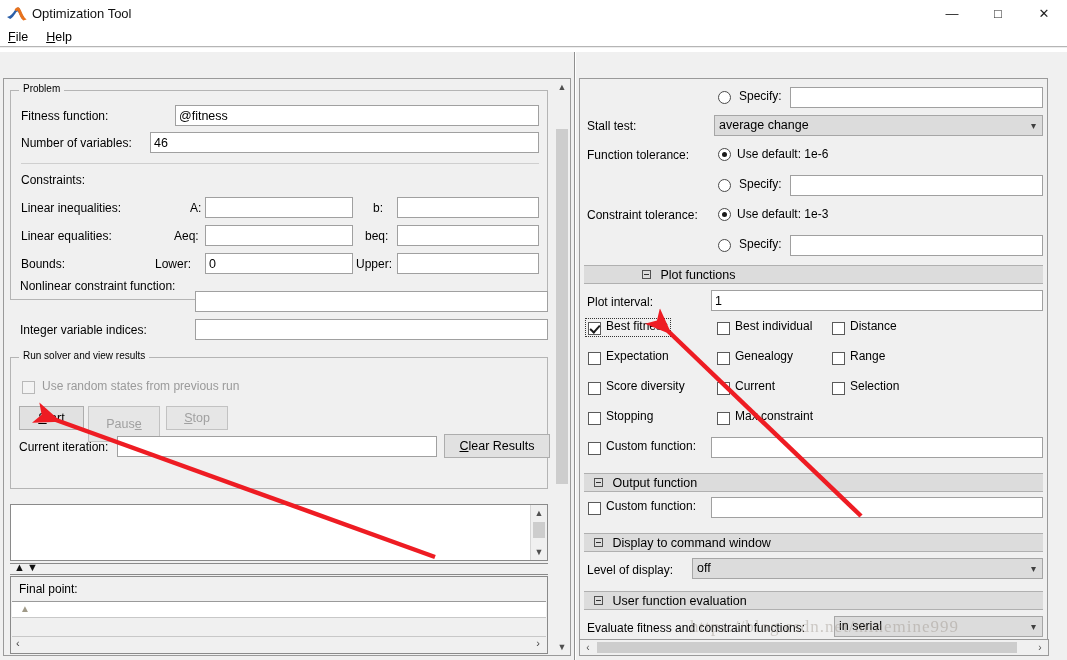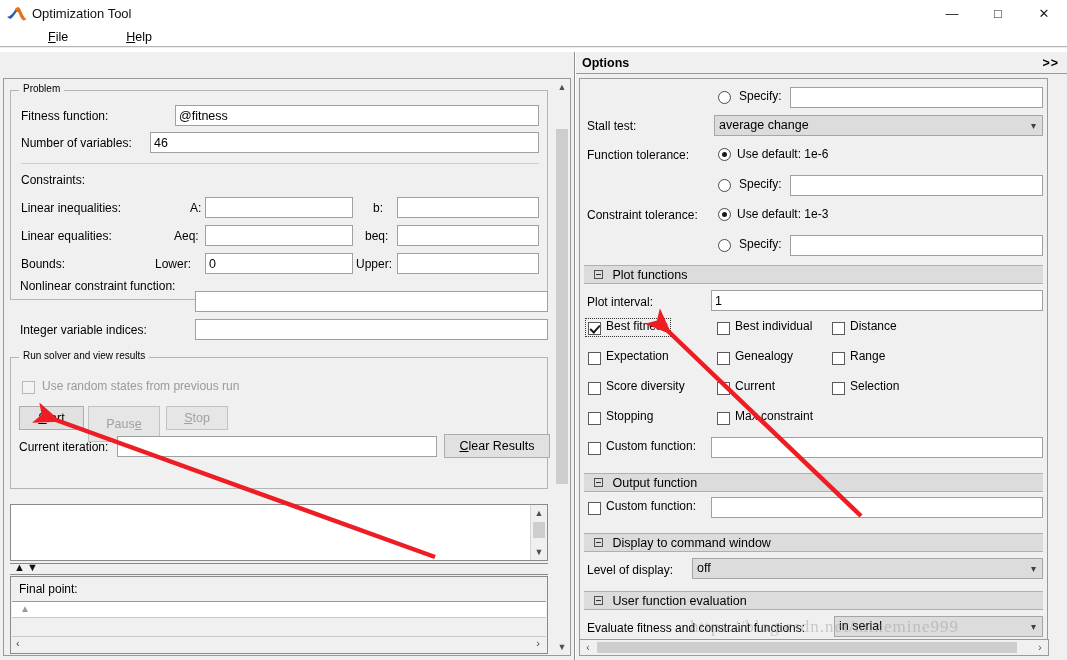--- a/index.html
+++ b/index.html
@@ -20,21 +20,21 @@
     position:relative;
   }
   #app-logo{ width:22px; height:16px; margin-left:6px; position:relative; flex:0 0 auto;}
   #app-title{ font-size:13px; margin-left:4px; color:#111; }
   #winbtns{ position:absolute; right:0; top:0; height:27px; display:flex; }
   .winbtn{ width:46px; height:27px; display:flex; align-items:center; justify-content:center;
            font-size:13px; color:#222; }
 
   
   #menubar{ height:19px; display:flex; align-items:center; padding-left:8px; background:#ffffff;}
-  .menu-item{ font-size:12.5px; margin-right:18px; color:#000;margin-left:40px; }
+  .menu-item{ font-size:12.5px; margin-right:18px; color:#000; }
   .menu-item u{ text-decoration:underline; }
   #menu-sep{ height:2px; border-top:1px solid #b5b5b5; border-bottom:1px solid #ededed; }
 
   
   #main{ position:absolute; left:0; top:52px; width:1067px; height:608px; }
 
   .panel-header{
     height:22px; line-height:22px; font-weight:bold; font-size:12.5px;
     padding-left:6px; background:#f0f0f0;
     border-bottom:1px solid #9a9a9a; position:relative;
@@ -277,24 +277,20 @@
     </div>
 
     <div id="left-vscroll">
       <div class="sb-arrow" style="top:0;left:0;">▲</div>
       <div class="sb-thumb" style="top:50px; height:355px; left:2px;"></div>
       <div class="sb-arrow" style="bottom:0;left:0;">▼</div>
     </div>
   </div>
 
   <div id="right-panel">
-    <div class="panel-header">
-      <span>Options</span>
-      <span class="rt">&gt;&gt;</span>
-    </div>
 
     <div id="right-body">
 
       <span class="radio" style="left:138px; top:12px;"></span>
       <span class="lbl" style="left:159px; top:10px;">Specify:</span>
       <input class="tf" style="left: 210px; top: 8px; width: 253px; height: 21px;" value="">
 
       <span class="lbl" style="left:7px; top:40px;">Stall test:</span>
       <div class="combo" style="left:134px; top:36px; width:329px; height:21px;">
         <span>average change</span>
@@ -310,21 +306,21 @@
       <input class="tf" style="left: 210px; top: 96px; width: 253px; height: 21px;" value="">
 
       <span class="lbl" style="left:7px; top:129px;">Constraint tolerance:</span>
       <span class="radio on" style="left:138px; top:129px;"></span>
       <span class="lbl" style="left:157px; top:128px;">Use default: 1e-3</span>
 
       <span class="radio" style="left:138px; top:160px;"></span>
       <span class="lbl" style="left:159px; top:158px;">Specify:</span>
       <input class="tf" style="left: 210px; top: 156px; width: 253px; height: 21px;" value="">
 
-      <div class="section-bar" style="left:4px; top:186px; width:459px;">
+      <div class="section-bar" style="left:4px; top:186px; width:459px;padding-left:48px;">
         <span class="sect-minus"></span>
         <span>Plot functions</span>
       </div>
 
       <span class="lbl" style="left:7px; top:216px;">Plot interval:</span>
       <input class="tf" style="left: 131px; top: 211px; width: 332px; height: 21px;" value="1">
 
       <span class="cb checked" style="left:8px; top:243px;"></span>
       <span class="lbl" style="left:26px; top:240px;">Best fitness</span>
       <span class="focusring" style="left:5px; top:239px; width:86px; height:19px;"></span>

